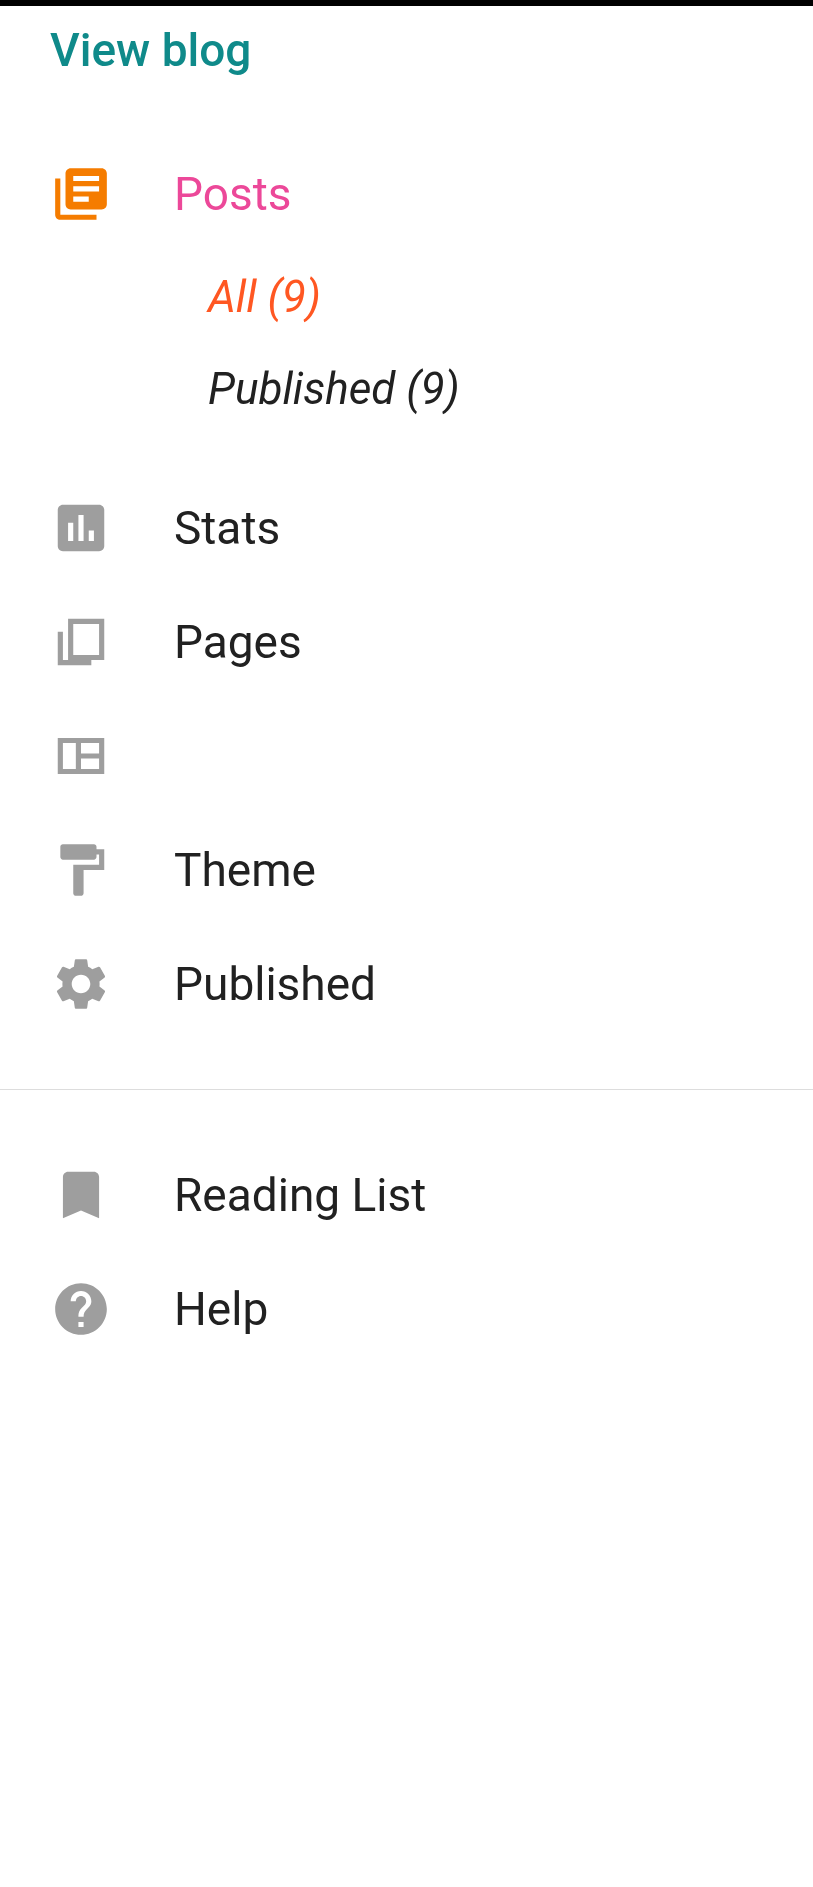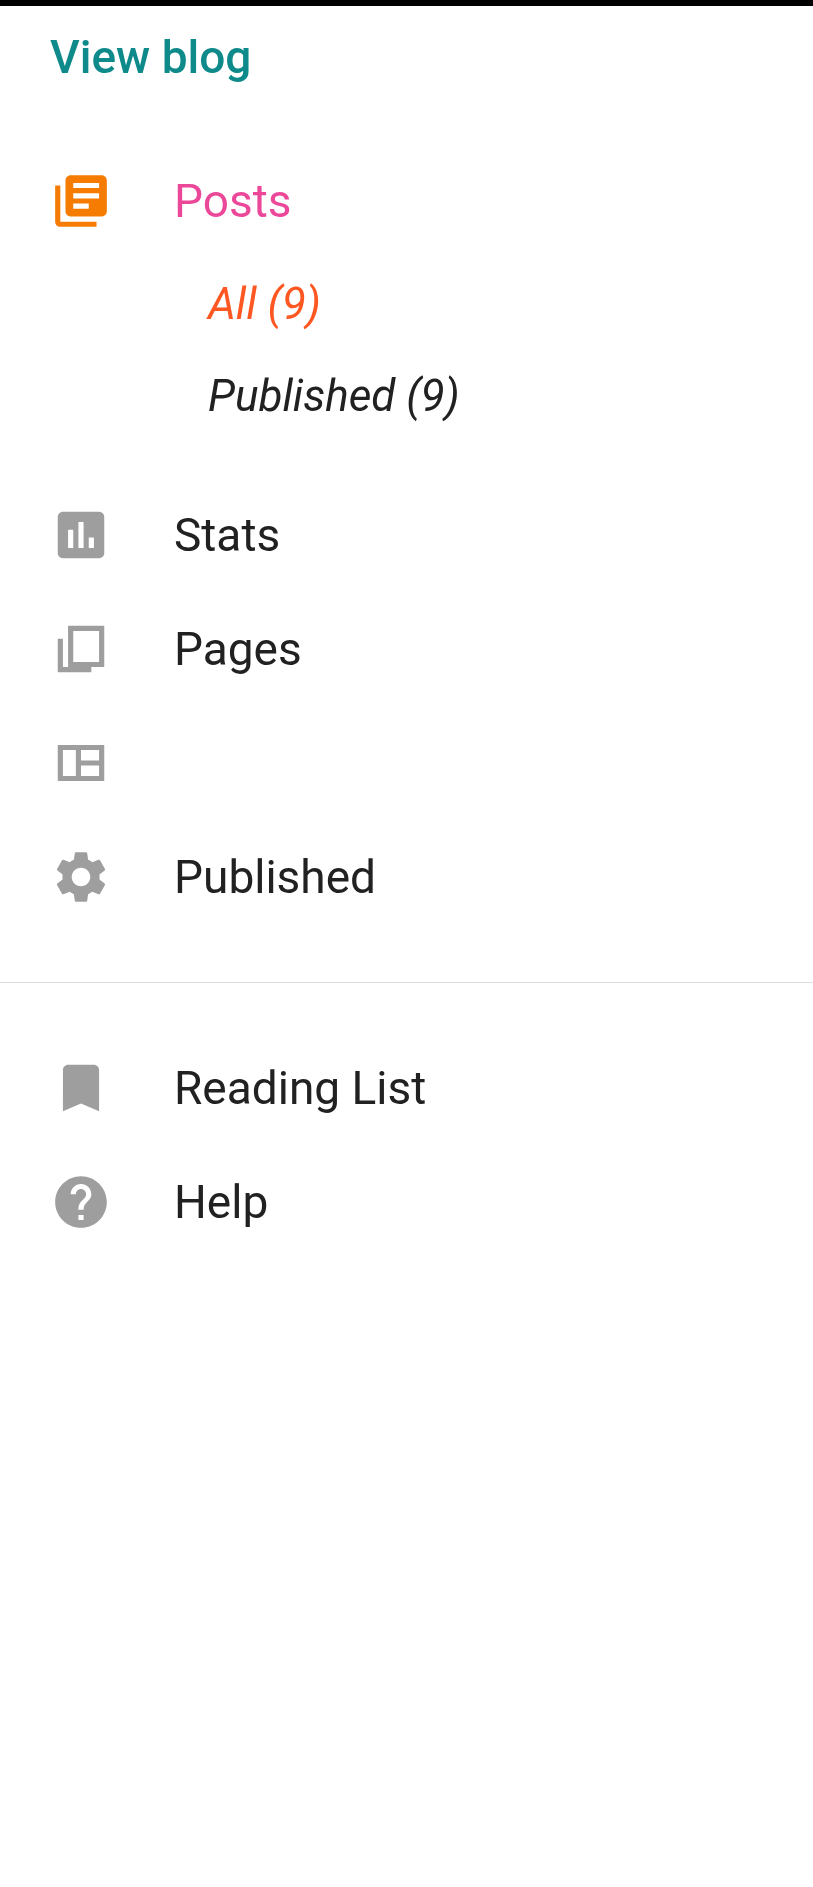--- a/index.html
+++ b/index.html
@@ -12,21 +12,21 @@
       background: #ffffff;
       width: 813px;
       height: 1887px;
     }
     .top-bar {
       height: 6px;
       background: #000000;
       width: 100%;
     }
     .sidebar {
-      padding-top: 24px;
+      padding-top: 17px;
     }
     .view-blog-link {
       padding: 0 50px;
       margin-bottom: 60px;
     }
     .view-blog-link a {
       color: #0f8a8a;
       font-size: 46px;
       font-weight: 500;
       text-decoration: none;
@@ -139,20 +139,28 @@
   </div>
 
   <div class="nav-item">
     <span class="nav-icon">
       <svg viewBox="0 0 24 24">
           <path d="M3 5v14h18V5H3zm16 6h-7V7h7v4zm-9-4v10H5V7h5zm2 6h7v4h-7v-4z"></path>
         </svg>
     </span>
   </div>
 
+  <div class="nav-item">
+    <span class="nav-icon">
+      <svg viewBox="0 0 24 24">
+          <path d="M18 4V3c0-.55-.45-1-1-1H5c-.55 0-1 .45-1 1v4c0 .55.45 1 1 1h12c.55 0 1-.45 1-1V6h1v4H9v11c0 .55.45 1 1 1h2c.55 0 1-.45 1-1v-9h8V4h-3z"></path>
+        </svg>
+    </span>
+    <span class="nav-label">Theme</span>
+  </div>
 
   <div class="nav-item">
     <span class="nav-icon">
       <svg viewBox="0 0 24 24">
           <path d="M19.14 12.94c.04-.3.06-.61.06-.94 0-.32-.02-.64-.07-.94l2.03-1.58c.18-.14.23-.41.12-.61l-1.92-3.32c-.12-.22-.37-.29-.59-.22l-2.39.96c-.5-.38-1.03-.7-1.62-.94l-.36-2.54c-.04-.24-.24-.41-.48-.41h-3.84c-.24 0-.43.17-.47.41l-.36 2.54c-.59.24-1.13.57-1.62.94l-2.39-.96c-.22-.08-.47 0-.59.22L2.74 8.87c-.12.21-.08.47.12.61l2.03 1.58c-.05.3-.09.63-.09.94s.02.64.07.94l-2.03 1.58c-.18.14-.23.41-.12.61l1.92 3.32c.12.22.37.29.59.22l2.39-.96c.5.38 1.03.7 1.62.94l.36 2.54c.05.24.24.41.48.41h3.84c.24 0 .44-.17.47-.41l.36-2.54c.59-.24 1.13-.56 1.62-.94l2.39.96c.22.08.47 0 .59-.22l1.92-3.32c.12-.22.07-.47-.12-.61l-2.01-1.58zM12 15.6c-1.98 0-3.6-1.62-3.6-3.6s1.62-3.6 3.6-3.6 3.6 1.62 3.6 3.6-1.62 3.6-3.6 3.6z"></path>
         </svg>
     </span>
     <span class="nav-label">Published</span>
   </div>
 

